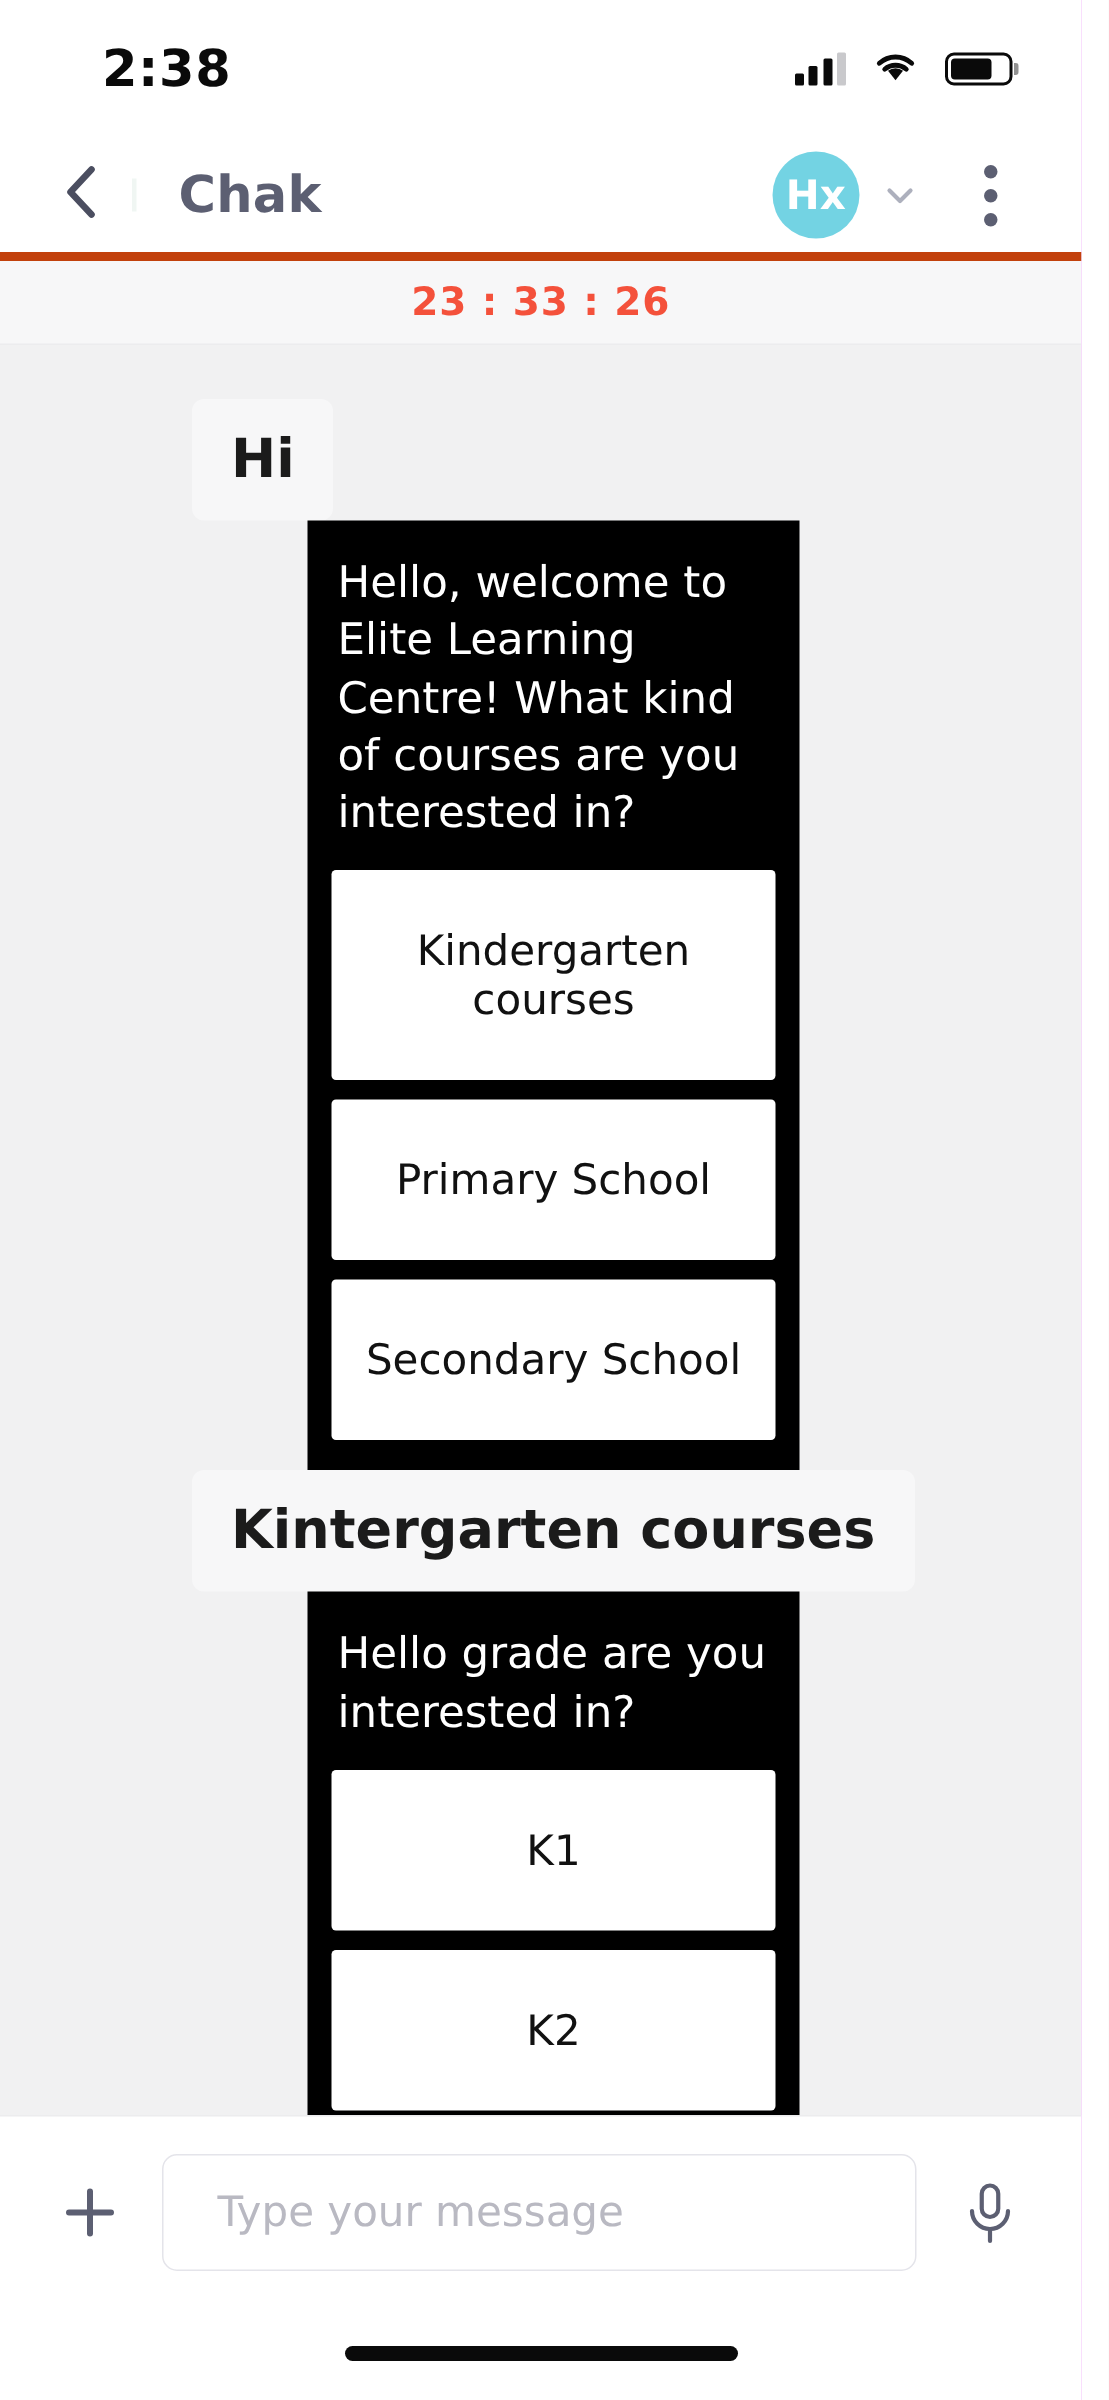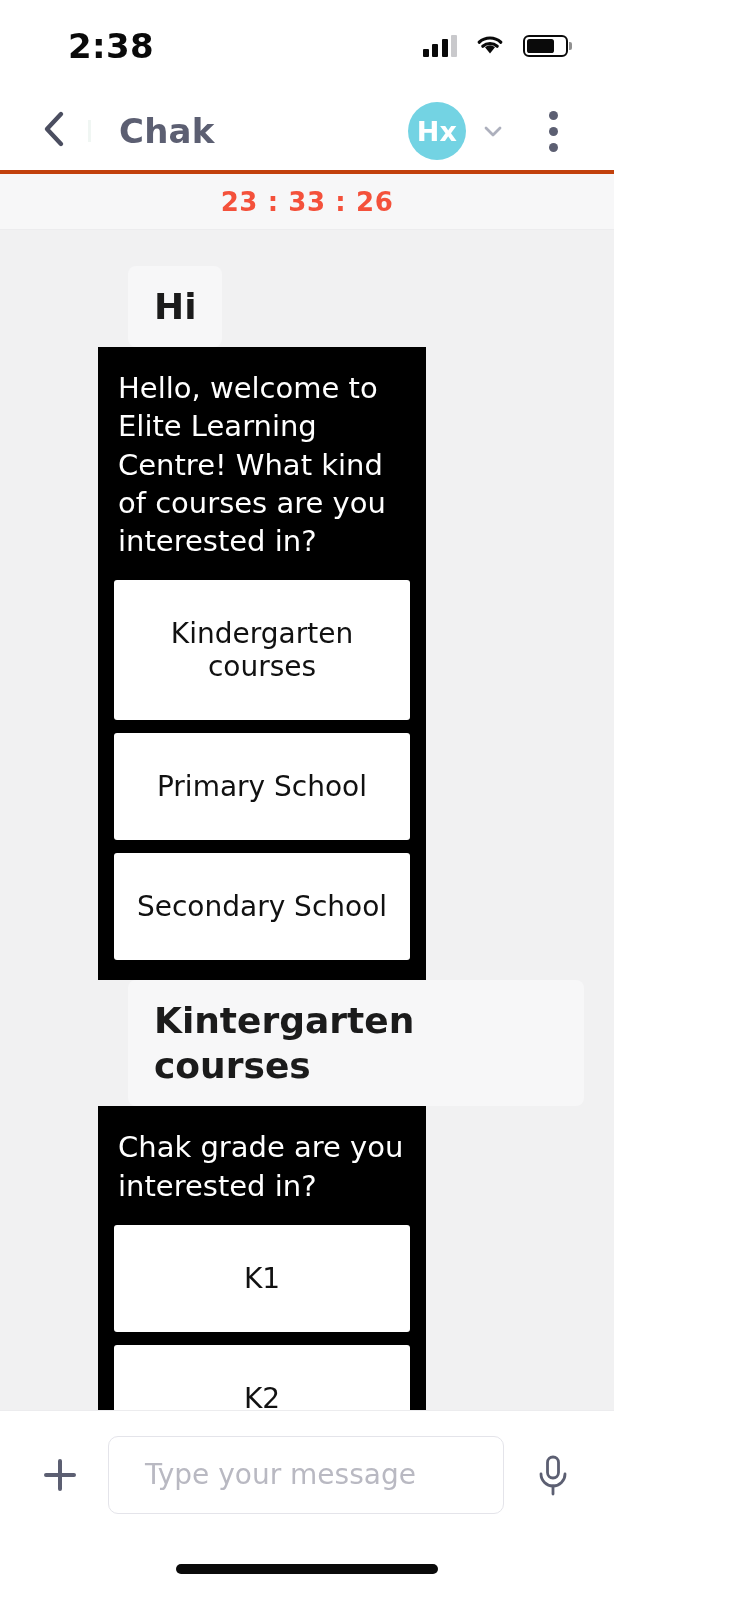--- a/index.html
+++ b/index.html
@@ -4,21 +4,21 @@
 <style>
   * { margin:0; padding:0; box-sizing:border-box; }
   html, body {
     width:739px; height:1600px;
     background:#ffffff;
     font-family:"DejaVu Sans", sans-serif;
     -webkit-font-smoothing:antialiased;
   }
   .phone {
     position:relative;
-    width:614px; height:1600px;
+    width:721px; height:1600px;
     background:#f0abfc;
     display:flex; flex-direction:column;
     overflow:hidden;
   }
 
   
   .statusbar {
     height:92px;
     flex:0 0 92px;
     background:#ffffff;
@@ -61,21 +61,21 @@
     display:block; height:100%; width:74%;
     background:#0a0a0a; border-radius:2.6px;
   }
 
   
   .navbar {
     height:82px; flex:0 0 82px;
     background:#ffffff;
     display:flex; align-items:center;
     padding:0 38px 0 32px;
-    border-bottom:4px solid #c2410c;
+    border-bottom:6px solid #c2410c;
   }
   .nav-back {
     width:44px; height:44px;
     display:flex; align-items:center; justify-content:center;
     flex:0 0 auto;
   }
   .nav-sep {
     width:3px; height:22px;
     background:#e3efe9;
     margin:0 14px 0 12px;
@@ -296,21 +296,21 @@
     <div class="sp-26"></div>
 
     <div class="row left">
       <div class="bubble-user" style="margin-left:98px;">Kintergarten courses</div>
     </div>
 
     <div class="sp-30"></div>
 
     <div class="row right">
       <div class="card">
-        <div class="card-text">Chak grade are you interested in?</div>
+        <div class="card-text">Hello grade are you interested in?</div>
         <div class="card-opt">K1</div>
         <div class="card-opt">K2</div>
         <div class="card-opt">K3</div>
       </div>
     </div>
 
     <div class="sp-20"></div>
 
     <div class="row left">
       <div class="bubble-user" style="margin-left:98px;">K1</div>

